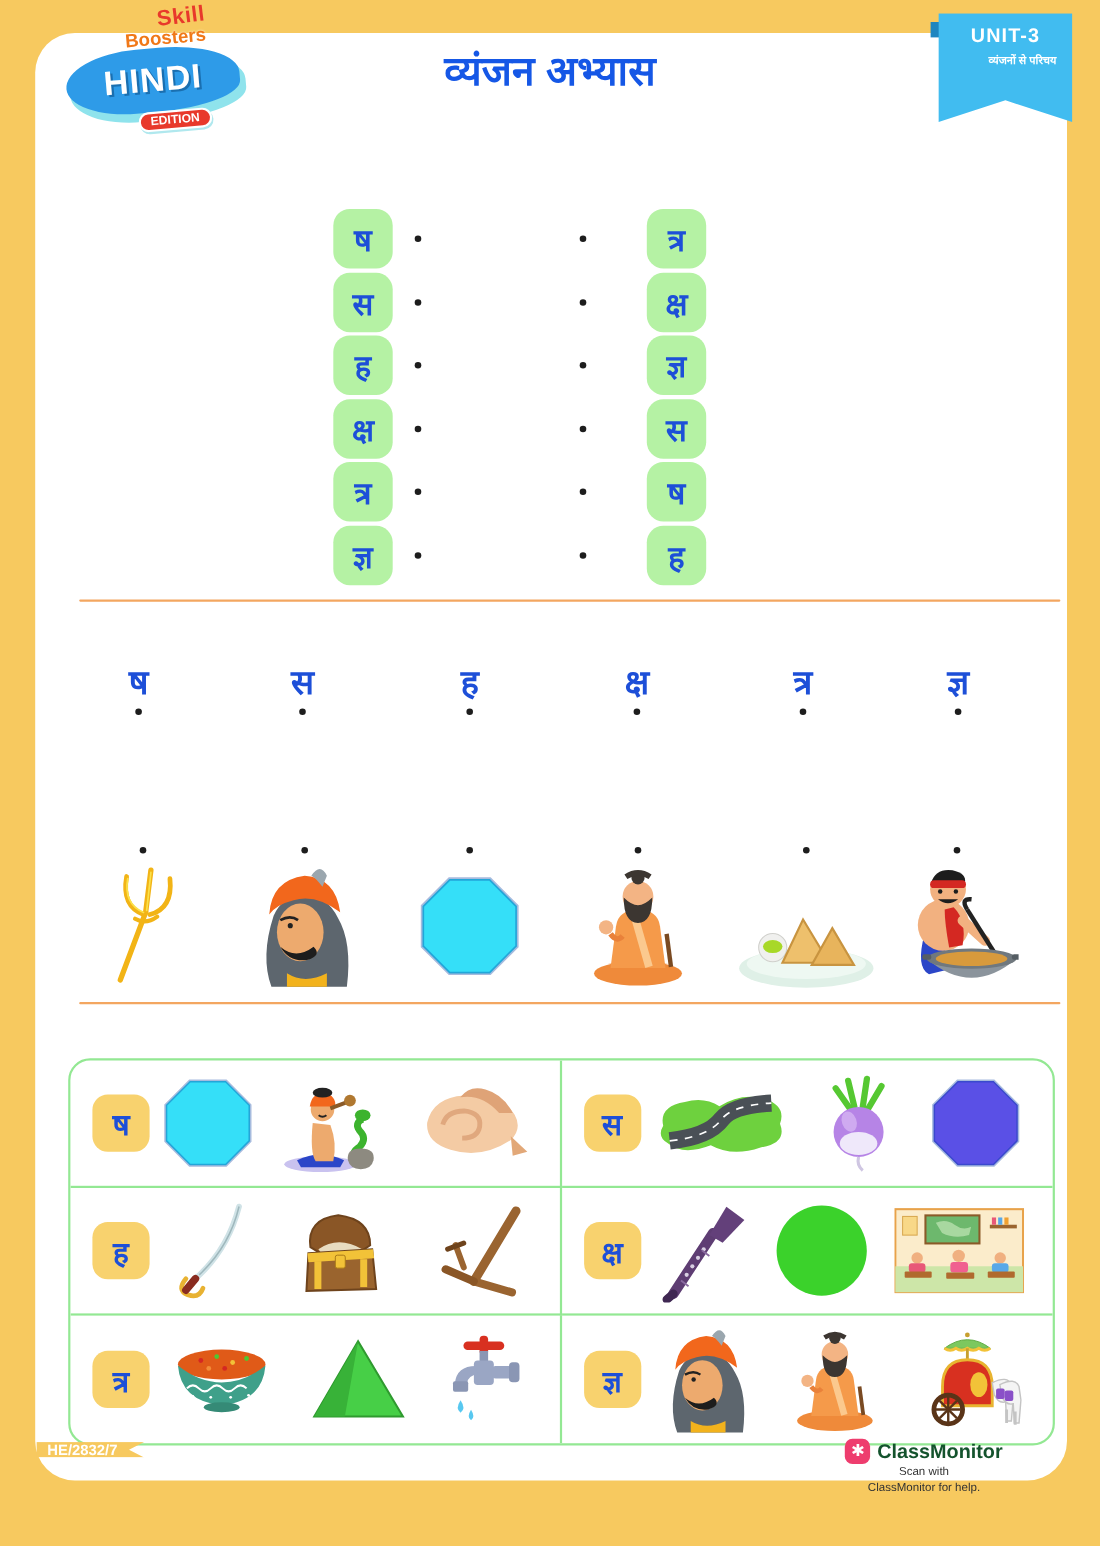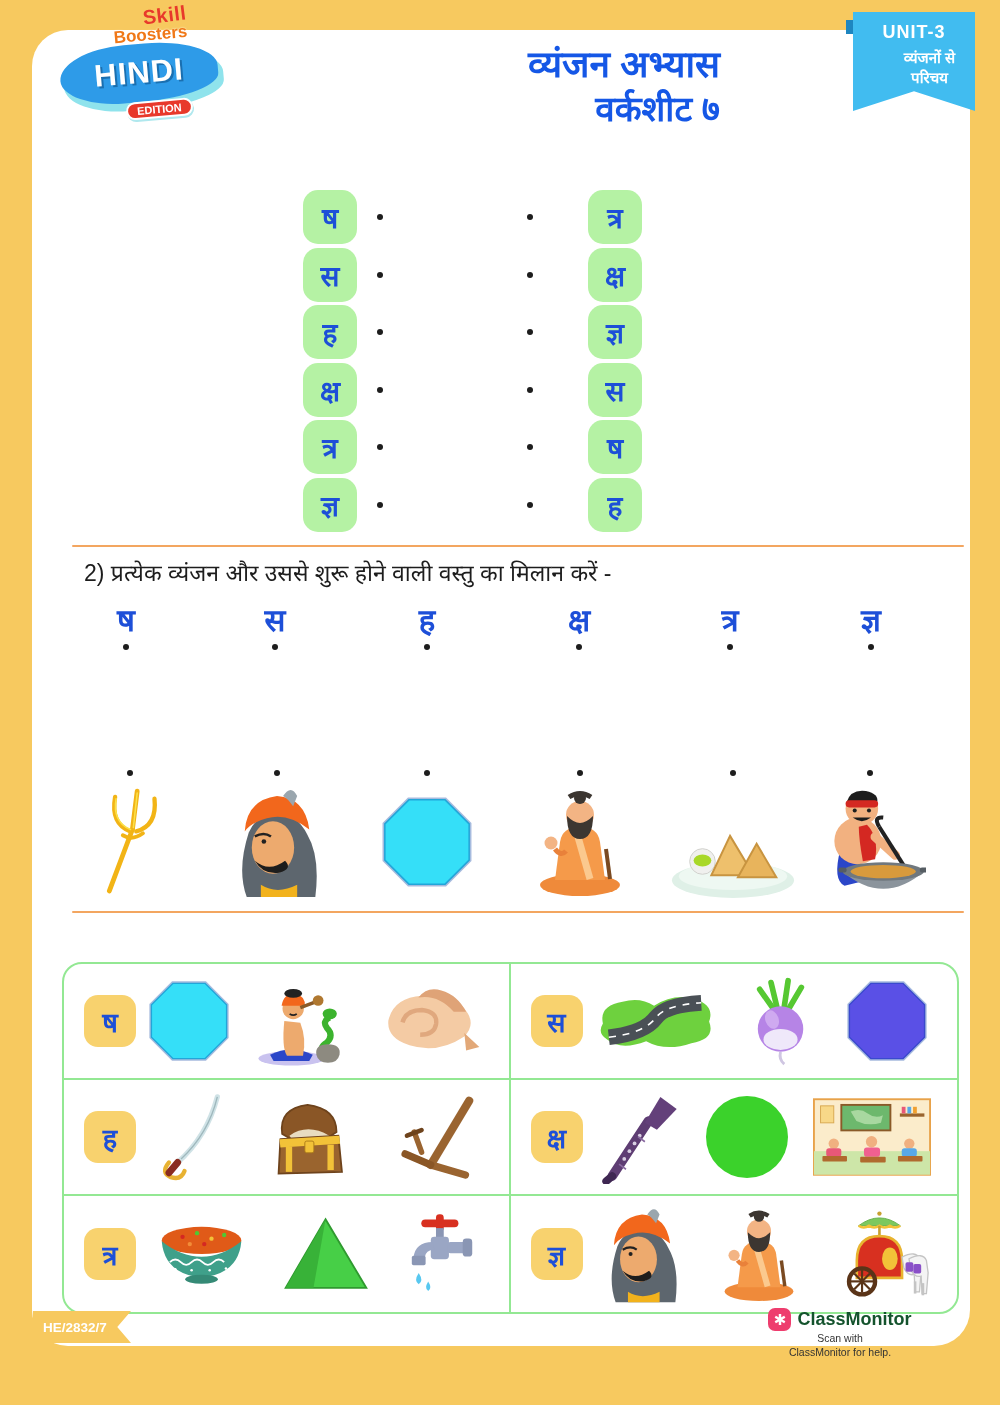--- a/index.html
+++ b/index.html
@@ -11,42 +11,42 @@
   .logo{position:absolute;left:48px;top:4px;width:195px;height:122px;z-index:5;text-align:center;}
   .logo .skill{display:block;color:#e8392b;font-weight:bold;font-size:20px;transform:rotate(-7deg);margin-left:38px;letter-spacing:.5px;}
   .logo .boost{display:block;color:#f07818;font-weight:bold;font-size:17px;transform:rotate(-5deg);margin-left:10px;margin-top:-2px;text-shadow:0 0 2px #ffffff;}
   .logo .blob{position:absolute;left:12px;top:40px;width:158px;height:58px;background:#2e9be8;border-radius:48% 52% 55% 45%/60% 55% 45% 55%;display:flex;align-items:center;justify-content:center;transform:rotate(-5deg);box-shadow:4px 7px 0 1px #8fe3ec;}
   .logo .blob span{color:#ffffff;font-weight:bold;font-size:31px;letter-spacing:1px;text-shadow:2px 2px 0 #1a6fb0;}
   .logo .edition{position:absolute;left:78px;top:96px;background:#e8392b;color:#ffffff;font-weight:bold;font-size:11px;padding:1px 9px;border:2px solid #ffffff;border-radius:9px;transform:rotate(-5deg);box-shadow:1px 2px 0 #b0e8ee;}
   
   .banner{position:absolute;left:853px;top:12px;width:122px;height:99px;background:#41bcf0;z-index:4;
     clip-path:polygon(0 0,100% 0,100% 100%,50% 80%,0 100%);text-align:center;color:#fff;}
   .banner .u{display:block;font-weight:bold;font-size:18px;margin-top:10px;letter-spacing:1px;}
-  .banner .s{display:block;font-weight:bold;font-size:15px;margin-top:4px;padding-left:31px;}
+  .banner .s{display:block;font-weight:bold;font-size:10px;margin-top:4px;padding-left:31px;}
   .banner-fold{position:absolute;left:846px;top:20px;width:14px;height:14px;background:#1e86c0;z-index:3;}
   
-  .title{position:absolute;left:280px;top:42px;width:440px;text-align:right;color:#1557e6;font-weight:bold;z-index:2;}
+  .title{position:absolute;left:280px;top:42px;width:440px;text-align:center;color:#1557e6;font-weight:bold;z-index:2;}
   .title .t1{font-size:37px;line-height:1.25;}
   .title .t2{font-size:35px;line-height:1.2;}
   .heading{position:absolute;left:84px;color:#1d1d1d;font-size:23px;white-space:nowrap;}
   
   .gbox{position:absolute;width:54px;height:54px;background:#b5f2a4;border-radius:15px;display:flex;align-items:center;justify-content:center;color:#1d4fd8;font-weight:bold;font-size:28px;}
   .dot{position:absolute;width:6px;height:6px;border-radius:50%;background:#1d1d1d;}
   .divider{position:absolute;left:72px;width:892px;height:2px;background:#f3a660;border-radius:1px;}
   
   .s2ltr{position:absolute;width:80px;text-align:center;color:#1d4fd8;font-weight:bold;font-size:31px;}
   
   .grid{position:absolute;left:62px;top:962px;width:893px;height:348px;display:grid;grid-template-columns:1fr 1fr;grid-template-rows:1fr 1fr 1fr;border:2.5px solid #93e893;border-radius:20px;overflow:hidden;background:#fff;}
   .cell{display:flex;align-items:center;padding:4px 14px 4px 20px;}
   .cell.br{border-right:2.5px solid #93e893;}
   .cell.bb{border-bottom:2.5px solid #93e893;}
   .ybox{width:52px;height:52px;background:#f8d26e;border-radius:14px;display:flex;align-items:center;justify-content:center;color:#1d4fd8;font-weight:bold;font-size:27px;flex:0 0 auto;}
   .imgs{flex:1;display:flex;align-items:center;justify-content:space-around;}
   
-  .tag{position:absolute;left:33px;top:1311px;width:98px;height:32px;background:#f7c95f;clip-path:polygon(0 0,100% 0,86% 50%,100% 100%,0 100%);display:flex;align-items:center;color:#ffffff;font-weight:bold;font-size:13.5px;padding-left:10px;box-sizing:border-box;z-index:6;}
+  .tag{position:absolute;left:33px;top:1311px;width:98px;height:14px;background:#f7c95f;clip-path:polygon(0 0,100% 0,86% 50%,100% 100%,0 100%);display:flex;align-items:center;color:#ffffff;font-weight:bold;font-size:13.5px;padding-left:10px;box-sizing:border-box;z-index:6;}
   .cm{position:absolute;left:740px;top:1308px;width:200px;text-align:center;z-index:6;}
   .cm .row{display:flex;align-items:center;justify-content:center;gap:6px;}
   .cm .ic{width:23px;height:23px;background:#ee3d6e;border-radius:7px;color:#fff;font-size:15px;line-height:23px;font-weight:bold;}
   .cm .brand{font-size:18px;font-weight:bold;color:#14532d;}
   .cm .scan{font-size:10.5px;color:#333;line-height:1.35;}
 </style>
 </head>
 <body>
 
 <svg width="0" height="0" style="position:absolute">
@@ -92,21 +92,20 @@
   </div>
 
   <div class="banner-fold"></div>
   <div class="banner">
     <span class="u">UNIT-3</span>
     <span class="s">व्यंजनों से परिचय</span>
   </div>
 
   <div class="title">
     <div class="t1">व्यंजन अभ्यास</div>
-    <div class="t2">वर्कशीट ७</div>
   </div>
 
 
   <div class="gbox" style="left:303px;top:190px">ष</div>
   <div class="gbox" style="left:303px;top:248px">स</div>
   <div class="gbox" style="left:303px;top:305px">ह</div>
   <div class="gbox" style="left:303px;top:363px">क्ष</div>
   <div class="gbox" style="left:303px;top:420px">त्र</div>
   <div class="gbox" style="left:303px;top:478px">ज्ञ</div>
 
@@ -126,21 +125,20 @@
 
   <div class="gbox" style="left:588px;top:190px">त्र</div>
   <div class="gbox" style="left:588px;top:248px">क्ष</div>
   <div class="gbox" style="left:588px;top:305px">ज्ञ</div>
   <div class="gbox" style="left:588px;top:363px">स</div>
   <div class="gbox" style="left:588px;top:420px">ष</div>
   <div class="gbox" style="left:588px;top:478px">ह</div>
 
   <div class="divider" style="top:545px"></div>
 
-  <div class="heading" style="top:556px">2) प्रत्येक व्यंजन और उससे शुरू होने वाली वस्तु का मिलान करें -</div>
 
   <div class="s2ltr" style="left:86px;top:598px">ष</div>
   <div class="s2ltr" style="left:235px;top:598px">स</div>
   <div class="s2ltr" style="left:387px;top:598px">ह</div>
   <div class="s2ltr" style="left:539px;top:598px">क्ष</div>
   <div class="s2ltr" style="left:690px;top:598px">त्र</div>
   <div class="s2ltr" style="left:831px;top:598px">ज्ञ</div>
 
   <div class="dot" style="left:123px;top:644px"></div>
   <div class="dot" style="left:272px;top:644px"></div>

